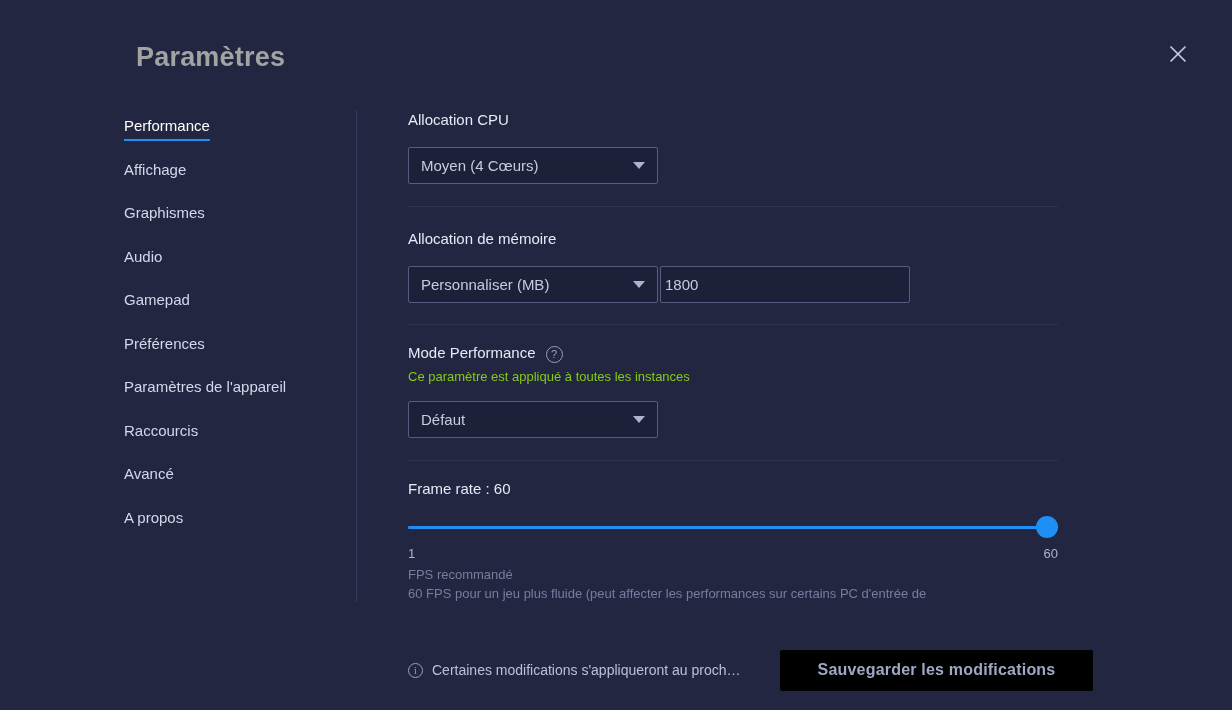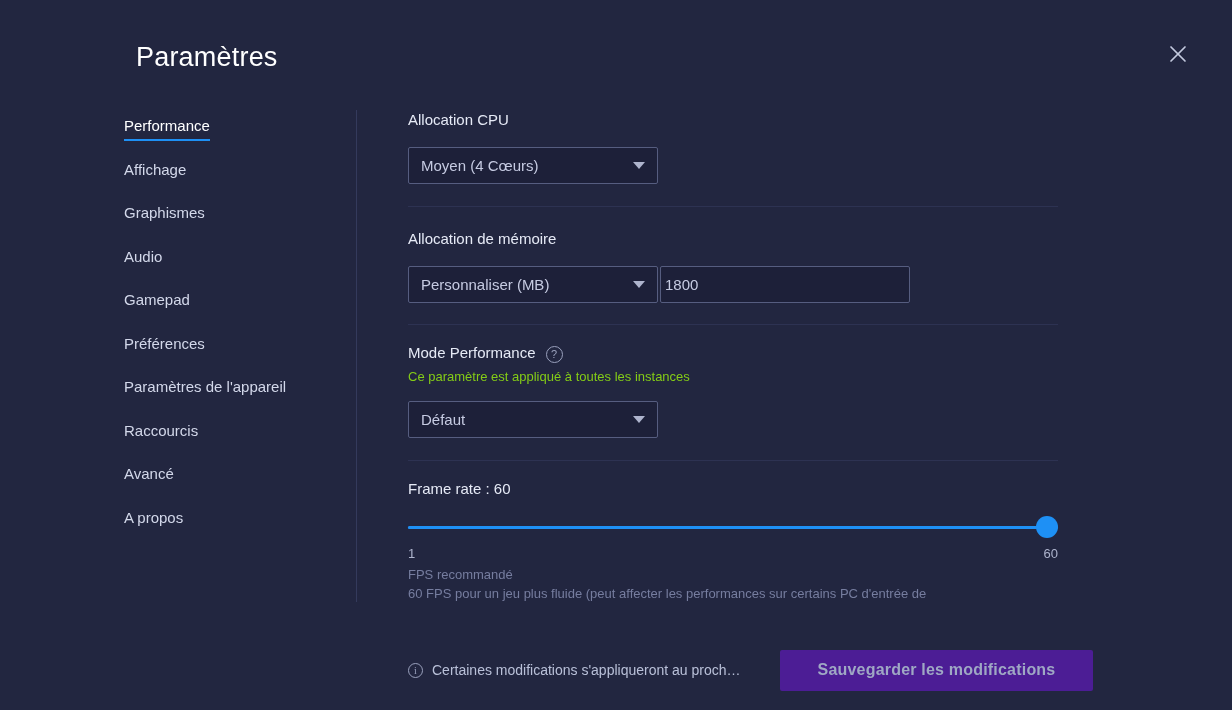--- a/index.html
+++ b/index.html
@@ -24,23 +24,23 @@
     background: #222640;
     overflow: hidden;
   }
 
   
   .page-title {
     position: absolute;
     left: 136px;
     top: 42px;
     font-size: 27px;
-    font-weight: normal;
+    font-weight: bold;
     letter-spacing: 0.2px;
-    color: #ffffff;
+    color: #a3a3a3;
   }
 
   .close-btn {
     position: absolute;
     right: 40px;
     top: 40px;
     width: 28px;
     height: 28px;
     display: flex;
     align-items: center;
@@ -263,21 +263,21 @@
   .note-text {
     overflow: hidden;
     text-overflow: ellipsis;
   }
 
   .save-btn {
     position: absolute;
     left: 780px;
     width: 313px;
     height: 41px;
-    background: #4c1d95;
+    background: #000000;
     color: #9fa8c4;
     border: none;
     border-radius: 2px;
     font-size: 16px;
     font-weight: bold;
     font-family: "Liberation Sans", sans-serif;
     cursor: pointer;
     letter-spacing: 0.2px;
   }
 </style>

